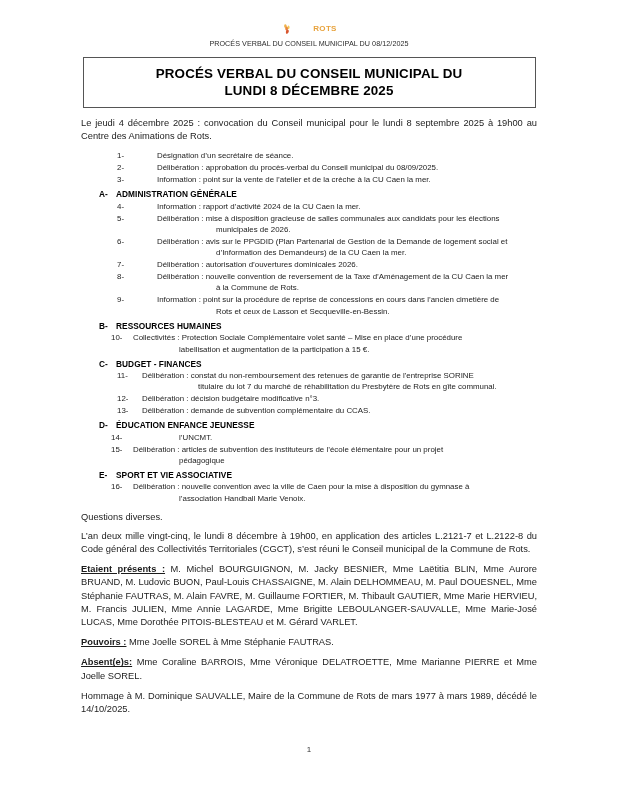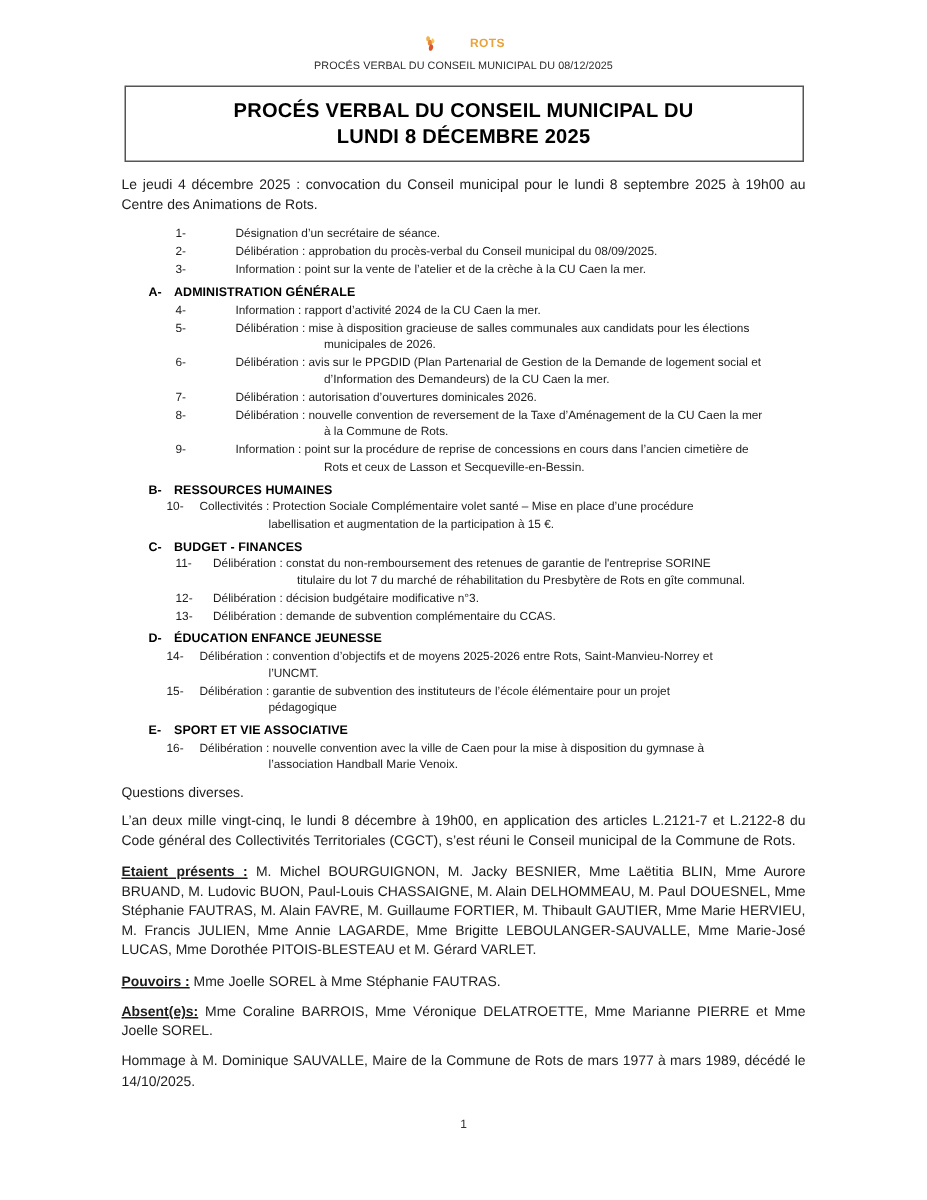--- a/index.html
+++ b/index.html
@@ -261,25 +261,25 @@
       </div>
     </div>
 
     <div class="section-head">
       <span class="sl">D-</span>
       <span class="stitle">ÉDUCATION ENFANCE JEUNESSE</span>
     </div>
     <div class="items-b">
       <div class="item">
         <span class="num">14-</span>
-        <span class="txt"><span>Délibération :  convention d’objectifs et de moyens 2025-2026 entre Rots, Saint-Manvieu-Norrey et</span><span class="hang-b">l’UNCMT.</span></span>
+        <span class="txt"><span class="hang-b">l’UNCMT.</span></span>
       </div>
       <div class="item">
         <span class="num">15-</span>
-        <span class="txt"><span>Délibération :  garantie de subvention des instituteurs de l’école élémentaire pour un projet</span><span class="hang-b">pédagogique</span></span>
+        <span class="txt"><span>Délibération :  articles de subvention des instituteurs de l’école élémentaire pour un projet</span><span class="hang-b">pédagogique</span></span>
       </div>
     </div>
 
     <div class="section-head">
       <span class="sl">E-</span>
       <span class="stitle">SPORT ET VIE ASSOCIATIVE</span>
     </div>
     <div class="items-b">
       <div class="item">
         <span class="num">16-</span>

